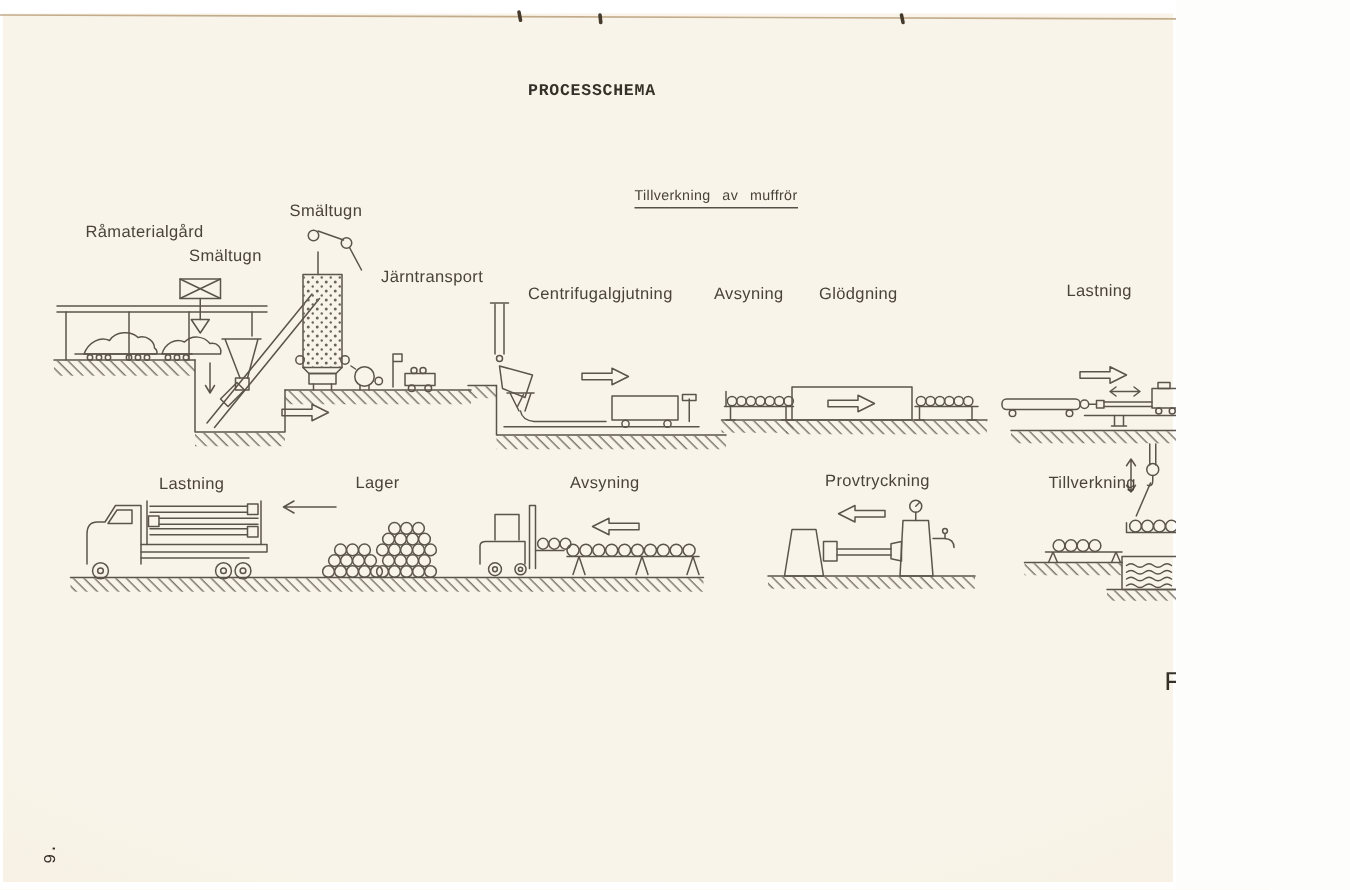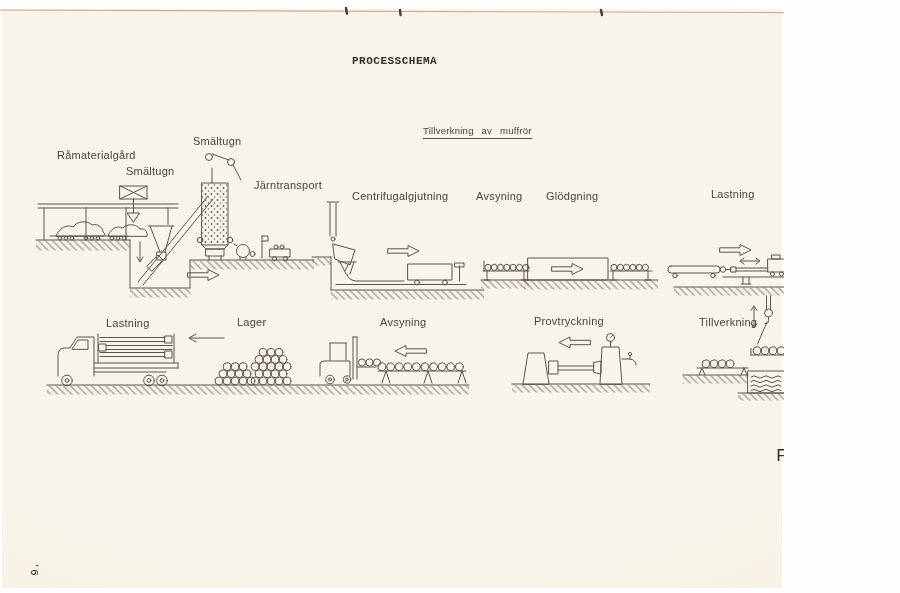--- a/index.html
+++ b/index.html
@@ -38,21 +38,21 @@
   <div class="label" style="left:193px;top:135px">Smältugn</div>
   <div class="label" style="left:254px;top:179px">Järntransport</div>
   <div class="label" style="left:352px;top:190px">Centrifugalgjutning</div>
   <div class="label" style="left:476px;top:190px">Avsyning</div>
   <div class="label" style="left:546px;top:190px">Glödgning</div>
   <div class="label" style="left:711px;top:188px">Lastning</div>
 
   <div class="label" style="left:106px;top:317px">Lastning</div>
   <div class="label" style="left:237px;top:316px">Lager</div>
   <div class="label" style="left:380px;top:316px">Avsyning</div>
-  <div class="label" style="left:534px;top:315px">Provtryckning</div>
+  <div class="label" style="left:550px;top:315px">Provtryckning</div>
   <div class="label" style="left:699px;top:316px">Tillverkning</div>
 
   <svg id="diagram" width="900" height="593" viewBox="0 0 900 593" xmlns="http://www.w3.org/2000/svg">
     <defs>
       <pattern id="hatch" width="5" height="5" patternUnits="userSpaceOnUse" patternTransform="rotate(-45)">
         <line x1="2" y1="-1" x2="2" y2="6" stroke="#6b6459" stroke-width="0.85"></line>
       </pattern>
       <pattern id="dots" width="6" height="6" patternUnits="userSpaceOnUse">
         <circle cx="1.5" cy="2" r="1" fill="#6b6459"></circle>
         <circle cx="4.5" cy="5" r="0.8" fill="#6b6459"></circle>

